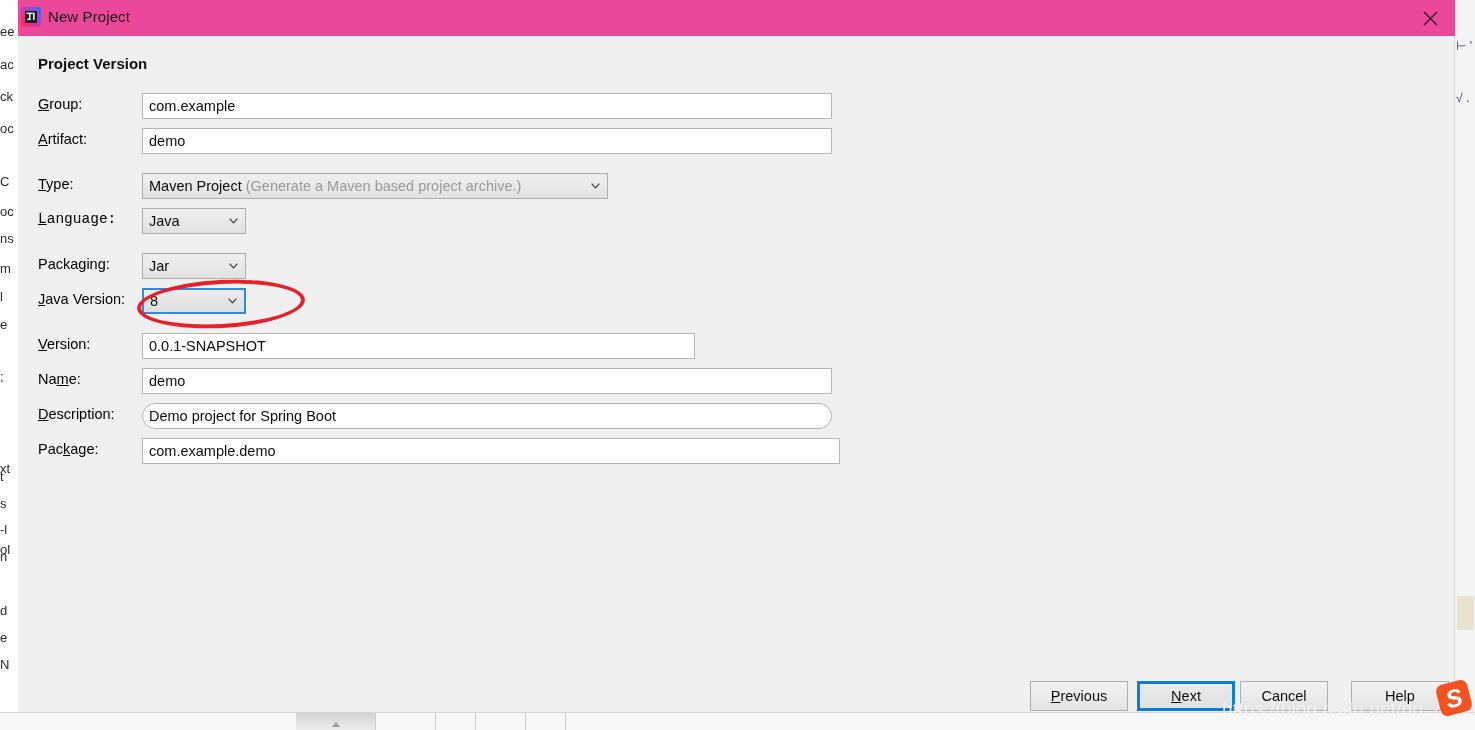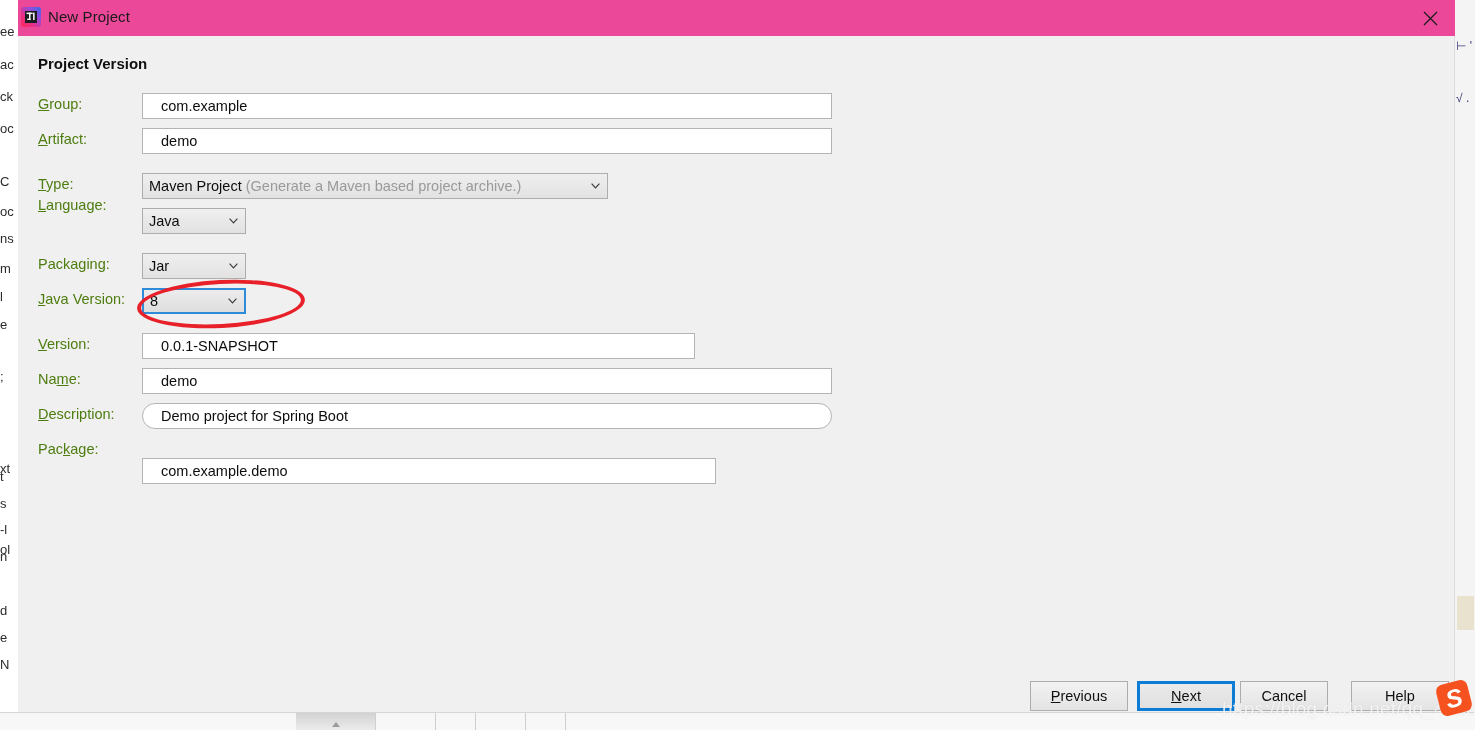--- a/index.html
+++ b/index.html
@@ -133,36 +133,36 @@
     position: absolute;
     left: 20px; top: 55px;
     font-size: 15px;
     font-weight: bold;
     color: #101010;
   }
   .lbl {
     position: absolute;
     left: 20px;
     font-size: 14.5px;
-    color: #4d7c0f;
+    color: #000000;
     white-space: nowrap;
   }
   .lbl u { text-decoration: underline; text-underline-offset: 1px; }
 
   .tfield {
     position: absolute;
     left: 124px;
     height: 26px;
     background: #ffffff;
     border: 1px solid #b4b4b4;
     box-sizing: border-box;
     font-size: 14.5px;
     color: #0d0d0d;
     line-height: 24px;
-    padding-left: 18px;
+    padding-left: 6px;
     white-space: nowrap;
     overflow: hidden;
   }
 
   .combo {
     position: absolute;
     left: 124px;
     height: 26px;
     background: linear-gradient(#efefef, #e2e2e2);
     border: 1px solid #adadad;
@@ -306,40 +306,40 @@
 
     <div id="formHost">
         <div class="lbl" style="top: 96px;"><u>G</u>roup:</div>
         <div class="tfield" style="top: 93px; width: 690px;"><span>com.example</span></div>
         <div class="lbl" style="top: 131px;"><u>A</u>rtifact:</div>
         <div class="tfield" style="top: 128px; width: 690px;"><span>demo</span></div>
         <div class="lbl" style="top: 176px;"><u>T</u>ype:</div>
         <div class="combo" style="top: 173px; width: 466px;"><span>Maven Project</span><span class="muted"> (Generate a Maven based project archive.)</span><svg class="chev" viewBox="0 0 9 6">
             <path d="M0.6 0.7 L4.5 4.8 L8.4 0.7" stroke="#3d3d3d" stroke-width="1.2" fill="none"></path>
           </svg></div>
-        <div class="lbl" style="top: 197px;"><u>L</u>anguage:</div>
+        <div class="lbl" style="top: 211px; font-family: Liberation Mono, monospace;"><u>L</u>anguage:</div>
         <div class="combo" style="top: 208px; width: 104px;"><span>Java</span><svg class="chev" viewBox="0 0 9 6">
             <path d="M0.6 0.7 L4.5 4.8 L8.4 0.7" stroke="#3d3d3d" stroke-width="1.2" fill="none"></path>
           </svg></div>
         <div class="lbl" style="top: 256px;">Packa<u>g</u>ing:</div>
         <div class="combo" style="top: 253px; width: 104px;"><span>Jar</span><svg class="chev" viewBox="0 0 9 6">
             <path d="M0.6 0.7 L4.5 4.8 L8.4 0.7" stroke="#3d3d3d" stroke-width="1.2" fill="none"></path>
           </svg></div>
         <div class="lbl" style="top: 291px;"><u>J</u>ava Version:</div>
         <div class="combo focused" style="top: 288px; width: 104px;"><span>8</span><svg class="chev" viewBox="0 0 9 6">
             <path d="M0.6 0.7 L4.5 4.8 L8.4 0.7" stroke="#3d3d3d" stroke-width="1.2" fill="none"></path>
           </svg></div>
         <div class="lbl" style="top: 336px;"><u>V</u>ersion:</div>
         <div class="tfield" style="top: 333px; width: 553px;"><span>0.0.1-SNAPSHOT</span></div>
         <div class="lbl" style="top: 371px;">Na<u>m</u>e:</div>
         <div class="tfield" style="top: 368px; width: 690px;"><span>demo</span></div>
         <div class="lbl" style="top: 406px;"><u>D</u>escription:</div>
         <div class="tfield" style="top: 403px; width: 690px; border-radius: 13px;"><span>Demo project for Spring Boot</span></div>
         <div class="lbl" style="top: 441px;">Pac<u>k</u>age:</div>
-        <div class="tfield" style="top: 458px; width: 574px;"><span>com.example.demo</span></div>
+        <div class="tfield" style="top: 438px; width: 698px;"><span>com.example.demo</span></div>
       </div>
 
     <div class="annot-ellipse"></div>
 
     <div class="btn" style="left:1012px; width:98px;">
       <span><u>P</u>revious</span>
     </div>
     <div class="btn default" style="left:1119px; width:98px;">
       <span><u>N</u>ext</span>
     </div>

